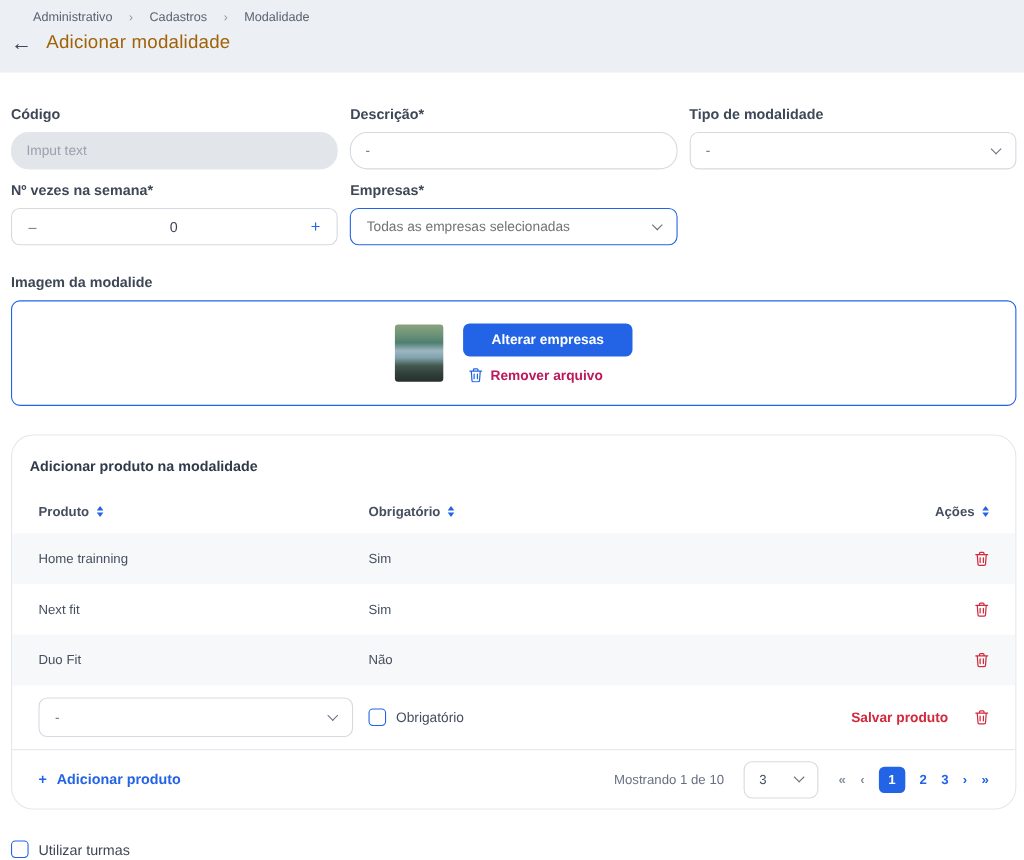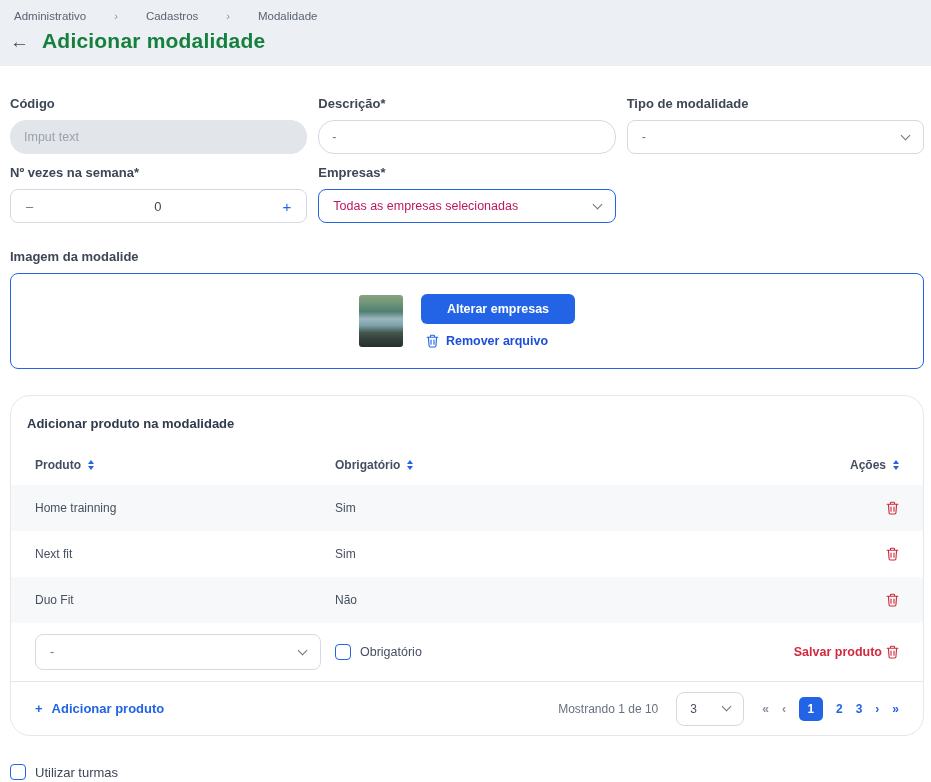--- a/index.html
+++ b/index.html
@@ -1,67 +1,67 @@
 <!DOCTYPE html>
 <html><head>
 <meta charset="utf-8">
 <style>
   *{box-sizing:border-box;margin:0;padding:0;}
   html,body{width:931px;height:782px;}
   body{font-family:"Liberation Sans",sans-serif;background:#ffffff;color:#3e4756;overflow:hidden;}
 
   
   .topbar{background:#eceff3;height:66px;padding-top:10px;}
-  .breadcrumb{display:flex;align-items:center;gap:28px;padding-left:14px;font-size:11.5px;color:#5a6472;}
+  .breadcrumb{display:flex;align-items:center;gap:15px;padding-left:30px;font-size:11.5px;color:#5a6472;}
   .breadcrumb .sep{font-size:11px;color:#8a93a0;}
   .title-row{display:flex;align-items:center;gap:13px;padding-left:10px;margin-top:7px;}
   .back{font-size:19px;color:#3e4756;cursor:pointer;line-height:1;}
-  h1{font-size:21px;font-weight:700;color:#15803d;letter-spacing:.2px;}
+  h1{font-size:17px;font-weight:400;color:#a16207;letter-spacing:.2px;}
 
   main{padding:30px 7px 0 10px;}
 
   
   .form-grid{display:grid;grid-template-columns:1fr 1fr 1fr;column-gap:14px;row-gap:24px;gap:11px;}
   .field label{display:block;font-size:13px;font-weight:700;color:#3e4756;margin-bottom:9px;}
   .input{width:100%;height:34px;border:1px solid #d5dae1;border-radius:16px;padding:16px 13px;font-size:12.5px;color:#3e4756;background:#fff;font-family:inherit;outline:none;}
   .input::placeholder{color:#9aa1ad;}
   .input.muted{color:#6a7380;}
   .input.disabled{background:#e2e6eb;border-color:#e2e6eb;}
   .selectbox{height:34px;border:1px solid #d5dae1;border-radius:8px;padding:0 14px;display:flex;align-items:center;justify-content:space-between;font-size:12.5px;color:#6a7380;background:#fff;cursor:pointer;}
-  .selectbox.accent{border-color:#2264e5;color:#be185d;}
+  .selectbox.accent{border-color:#2264e5;color:#737373;}
   .chev{width:7px;height:7px;border-right:1.5px solid #6a7380;border-bottom:1.5px solid #6a7380;transform:rotate(45deg);margin-top:-4px;flex:0 0 auto;}
   .stepper{height:34px;border:1px solid #d5dae1;border-radius:8px;display:flex;align-items:center;padding:0 15px;font-size:13px;background:#fff;}
   .stepper .minus{color:#6a7380;cursor:pointer;}
   .stepper .val{flex:1;text-align:center;color:#3e4756;}
   .stepper .plus{color:#2264e5;cursor:pointer;font-size:15px;}
 
   
   .image-section{margin-top:26px;}
   .image-section>label{display:block;font-size:13px;font-weight:700;margin-bottom:9px;}
   .dropzone{border:1px solid #2264e5;border-radius:8px;height:96px;display:flex;align-items:center;justify-content:center;gap:18px;background:#fff;}
   .thumb{width:44px;height:52px;border-radius:3px;flex:0 0 auto;
     background:linear-gradient(180deg,#8aa37c 0%,#6f9578 16%,#4f7f72 32%,#9db6c0 46%,#7fa3ae 58%,#44584e 72%,#313f3a 86%,#24302c 100%);}
   .dz-actions{display:flex;flex-direction:column;align-items:flex-start;gap:10px;}
   .btn-primary{background:#2264e5;color:#fff;border:none;border-radius:6px;font-size:12.5px;font-weight:700;padding:8px 26px;cursor:pointer;font-family:inherit;}
-  .link-remove{display:flex;align-items:center;gap:7px;color:#1d4ed8;font-size:12.5px;font-weight:700;cursor:pointer;padding-left:5px;}
+  .link-remove{display:flex;align-items:center;gap:7px;color:#be185d;font-size:12.5px;font-weight:700;cursor:pointer;padding-left:5px;}
 
   
   .card{margin-top:26px;border:1px solid #e4e7eb;border-radius:20px;overflow:hidden;background:#fff;}
   .card-title{font-size:13px;font-weight:700;color:#2f3a4b;padding:20px 16px 14px;}
   .tbl-head,.tbl-row{display:grid;grid-template-columns:300px 1fr 150px;align-items:center;padding:0 24px;}
   .tbl-head{height:40px;font-size:12px;font-weight:700;color:#464f60;}
   .th{display:flex;align-items:center;gap:7px;cursor:pointer;}
   .th.right{justify-content:flex-end;}
   .sort{display:inline-flex;flex-direction:column;gap:2px;}
   .sort i{display:block;width:0;height:0;border-left:3.5px solid transparent;border-right:3.5px solid transparent;}
   .sort .up{border-bottom:4.5px solid #2264e5;}
   .sort .down{border-top:4.5px solid #2264e5;}
   .tbl-row{height:46px;font-size:12px;color:#464f60;}
   .tbl-row.alt{background:#f7f8f9;}
-  .cell-actions{display:flex;justify-content:flex-end;align-items:center;gap:4px;}
+  .cell-actions{display:flex;justify-content:flex-end;align-items:center;gap:24px;}
   .trash{color:#d1293d;cursor:pointer;display:inline-flex;line-height:0;}
   .trash.blue{color:#2264e5;}
 
   .editor-row{height:58px;display:grid;grid-template-columns:300px 1fr 220px;align-items:center;padding:0 24px;}
   .editor-select{width:286px;height:36px;}
   .check-wrap{display:flex;align-items:center;gap:9px;font-size:12.5px;color:#464f60;cursor:pointer;}
   .cbx{width:16px;height:16px;border:1.5px solid #2264e5;border-radius:4px;background:#fff;cursor:pointer;flex:0 0 auto;}
   .save-link{color:#d1293d;font-weight:700;font-size:12.5px;cursor:pointer;}
 
   .tbl-footer{display:flex;align-items:center;justify-content:space-between;border-top:1px solid #e4e7eb;height:54px;padding:0 24px;}

